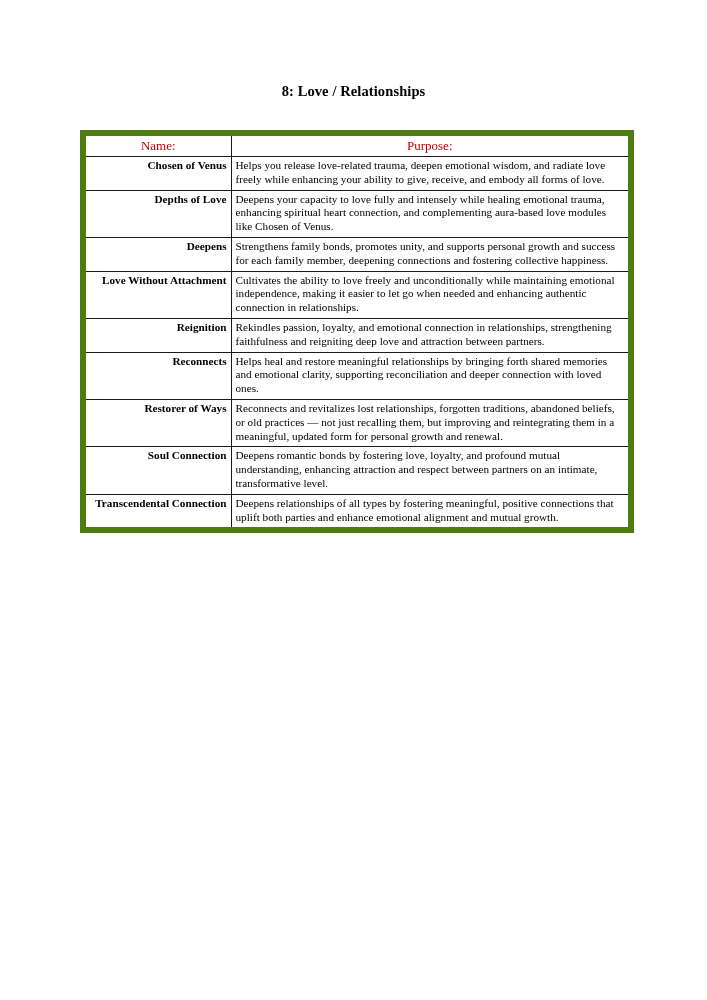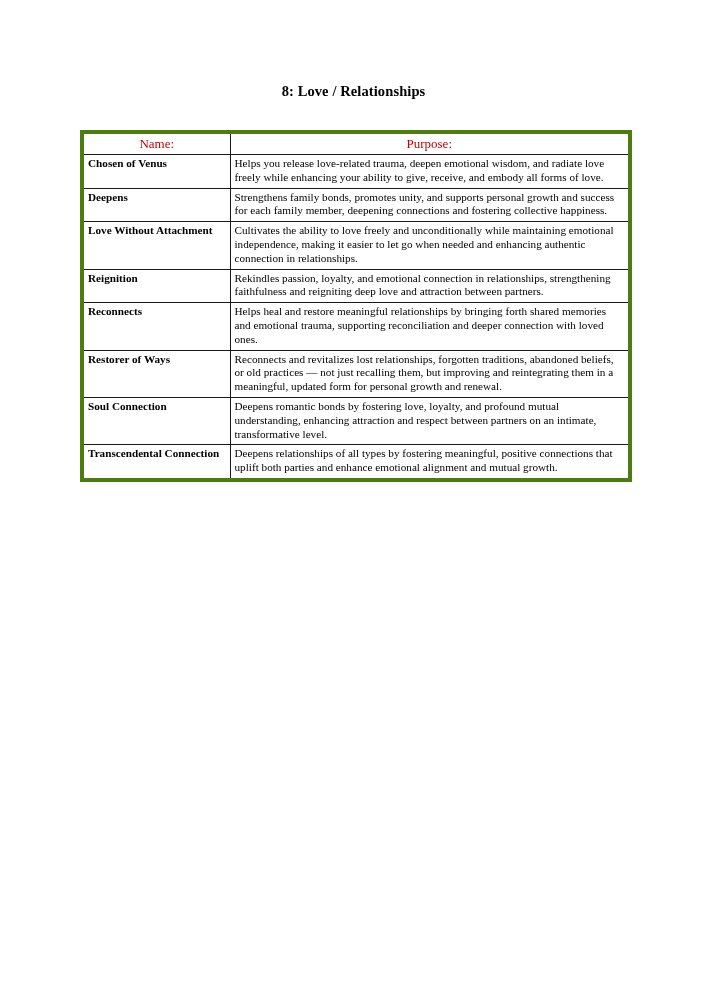--- a/index.html
+++ b/index.html
@@ -35,42 +35,42 @@
   .table-wrap {
     position: absolute;
     top: 130px;
     left: 80px;
     width: 548px;
   }
   table.modules {
     border-collapse: collapse;
     width: 548px;
     table-layout: fixed;
-    border: 4px solid #4d7c0f;
+    border: 6px solid #4d7c0f;
   }
   table.modules col.col-name { width: 148px; }
   table.modules col.col-purpose { width: 400px; }
 
   table.modules th,
   table.modules td {
     border: 1px solid #1a1a1a;
     vertical-align: top;
     padding: 2px 4px 3px 4px;
   }
   .th-name, .th-purpose {
     text-align: center;
     color: #C00000;
     font-weight: normal;
     font-size: 13px;
     line-height: 15px;
     padding-top: 2px;
     padding-bottom: 3px;
   }
   td.name-cell {
-    text-align: left;
+    text-align: right;
     font-weight: bold;
     font-size: 11.2px;
     line-height: 13.6px;
     padding-top: 3px;
   }
   td.purpose-cell {
     text-align: left;
     font-weight: normal;
     font-size: 11.2px;
     line-height: 13.8px;
@@ -97,34 +97,38 @@
           <th class="th-name">Name:</th>
           <th class="th-purpose">Purpose:</th>
         </tr>
       </thead>
       <tbody id="table-body">
           <tr>
             <td class="name-cell">Chosen of Venus</td>
             <td class="purpose-cell">Helps you release love-related trauma, deepen emotional wisdom, and radiate love freely while enhancing your ability to give, receive, and embody all forms of love.</td>
           </tr>
           <tr>
+            <td class="name-cell">Depths of Love</td>
+            <td class="purpose-cell">Deepens your capacity to love fully and intensely while healing emotional trauma, enhancing spiritual heart connection, and complementing aura-based love modules like Chosen of Venus.</td>
+          </tr>
+          <tr>
             <td class="name-cell">Deepens</td>
             <td class="purpose-cell">Strengthens family bonds, promotes unity, and supports personal growth and success for each family member, deepening connections and fostering collective happiness.</td>
           </tr>
           <tr>
             <td class="name-cell">Love Without Attachment</td>
             <td class="purpose-cell">Cultivates the ability to love freely and unconditionally while maintaining emotional independence, making it easier to let go when needed and enhancing authentic connection in relationships.</td>
           </tr>
           <tr>
             <td class="name-cell">Reignition</td>
             <td class="purpose-cell">Rekindles passion, loyalty, and emotional connection in relationships, strengthening faithfulness and reigniting deep love and attraction between partners.</td>
           </tr>
           <tr>
             <td class="name-cell">Reconnects</td>
-            <td class="purpose-cell">Helps heal and restore meaningful relationships by bringing forth shared memories and emotional trauma, supporting reconciliation and deeper connection with loved ones.</td>
+            <td class="purpose-cell">Helps heal and restore meaningful relationships by bringing forth shared memories and emotional clarity, supporting reconciliation and deeper connection with loved ones.</td>
           </tr>
           <tr>
             <td class="name-cell">Restorer of Ways</td>
             <td class="purpose-cell">Reconnects and revitalizes lost relationships, forgotten traditions, abandoned beliefs, or old practices — not just recalling them, but improving and reintegrating them in a meaningful, updated form for personal growth and renewal.</td>
           </tr>
           <tr>
             <td class="name-cell">Soul Connection</td>
             <td class="purpose-cell">Deepens romantic bonds by fostering love, loyalty, and profound mutual understanding, enhancing attraction and respect between partners on an intimate, transformative level.</td>
           </tr>
           <tr>

